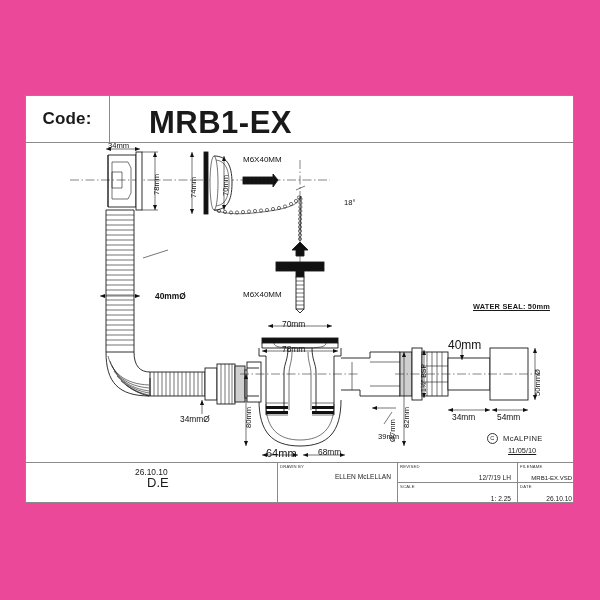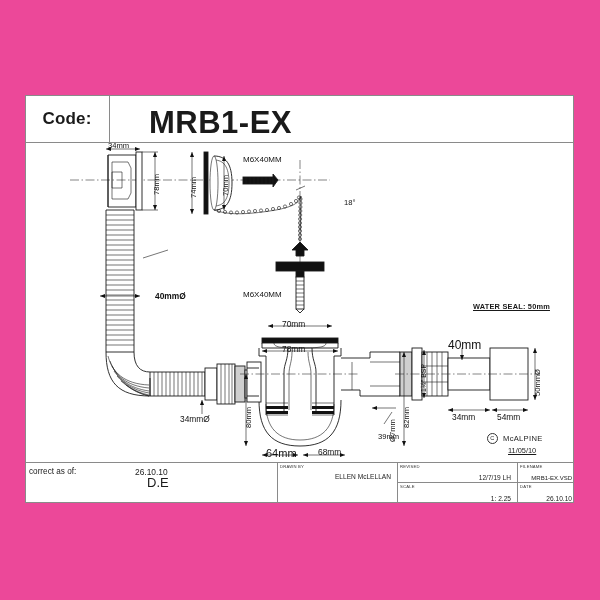--- a/index.html
+++ b/index.html
@@ -400,21 +400,20 @@
 
   <div class="seal" style="left:473px;top:302px;">WATER SEAL: 50mm</div>
 
   <div class="mcal" style="left:487px;top:433px;">
     <span class="c">C</span><span>McALPINE</span>
   </div>
   <div class="mcaldate" style="left:508px;top:446px;">11/05/10</div>
 
   <div class="tblock">
     <div class="tb-left">
-      <div class="l2">correct as of:</div>
       <div class="v1">26.10.10</div>
       <div class="v2">D.E</div>
     </div>
 
     <div class="tb-cell" style="left:253px;top:0;width:120px;height:40px;border-bottom:none;">
       <div class="tb-cap">DRAWN BY</div>
       <div class="tb-val" style="bottom:23px;">ELLEN McLELLAN</div>
     </div>
 
     <div class="tb-cell" style="left:373px;top:0;width:120px;height:20px;">

